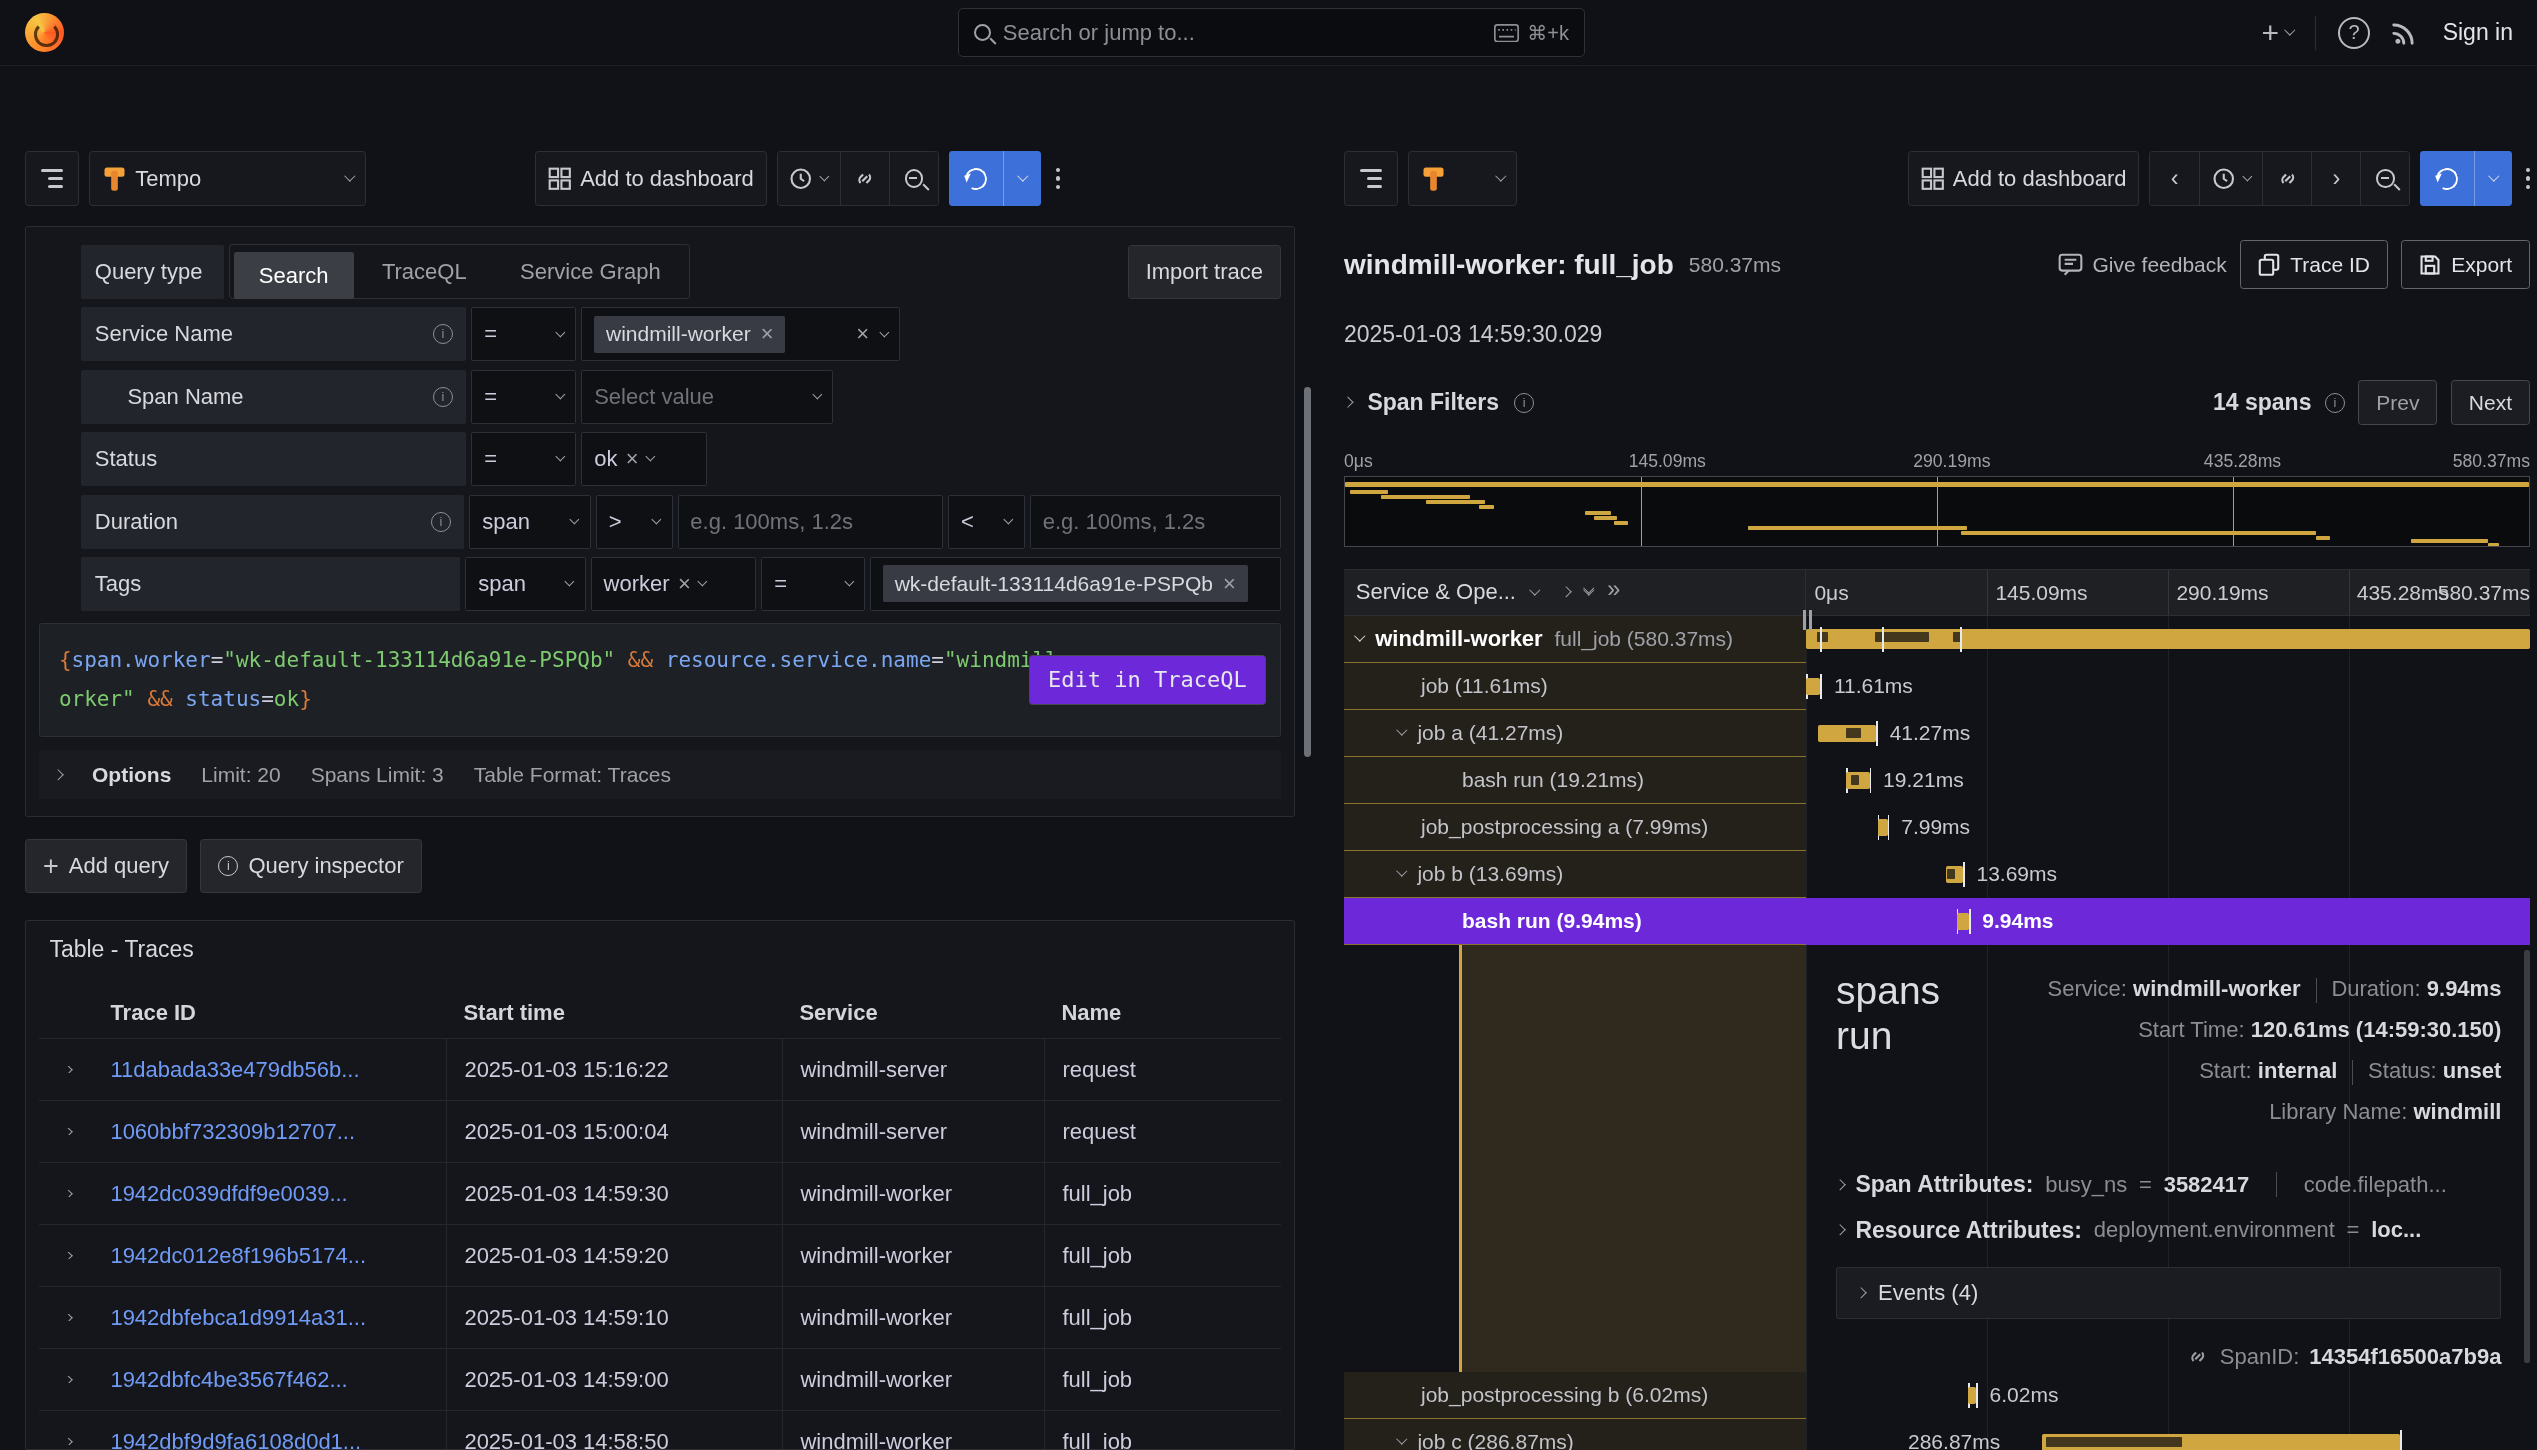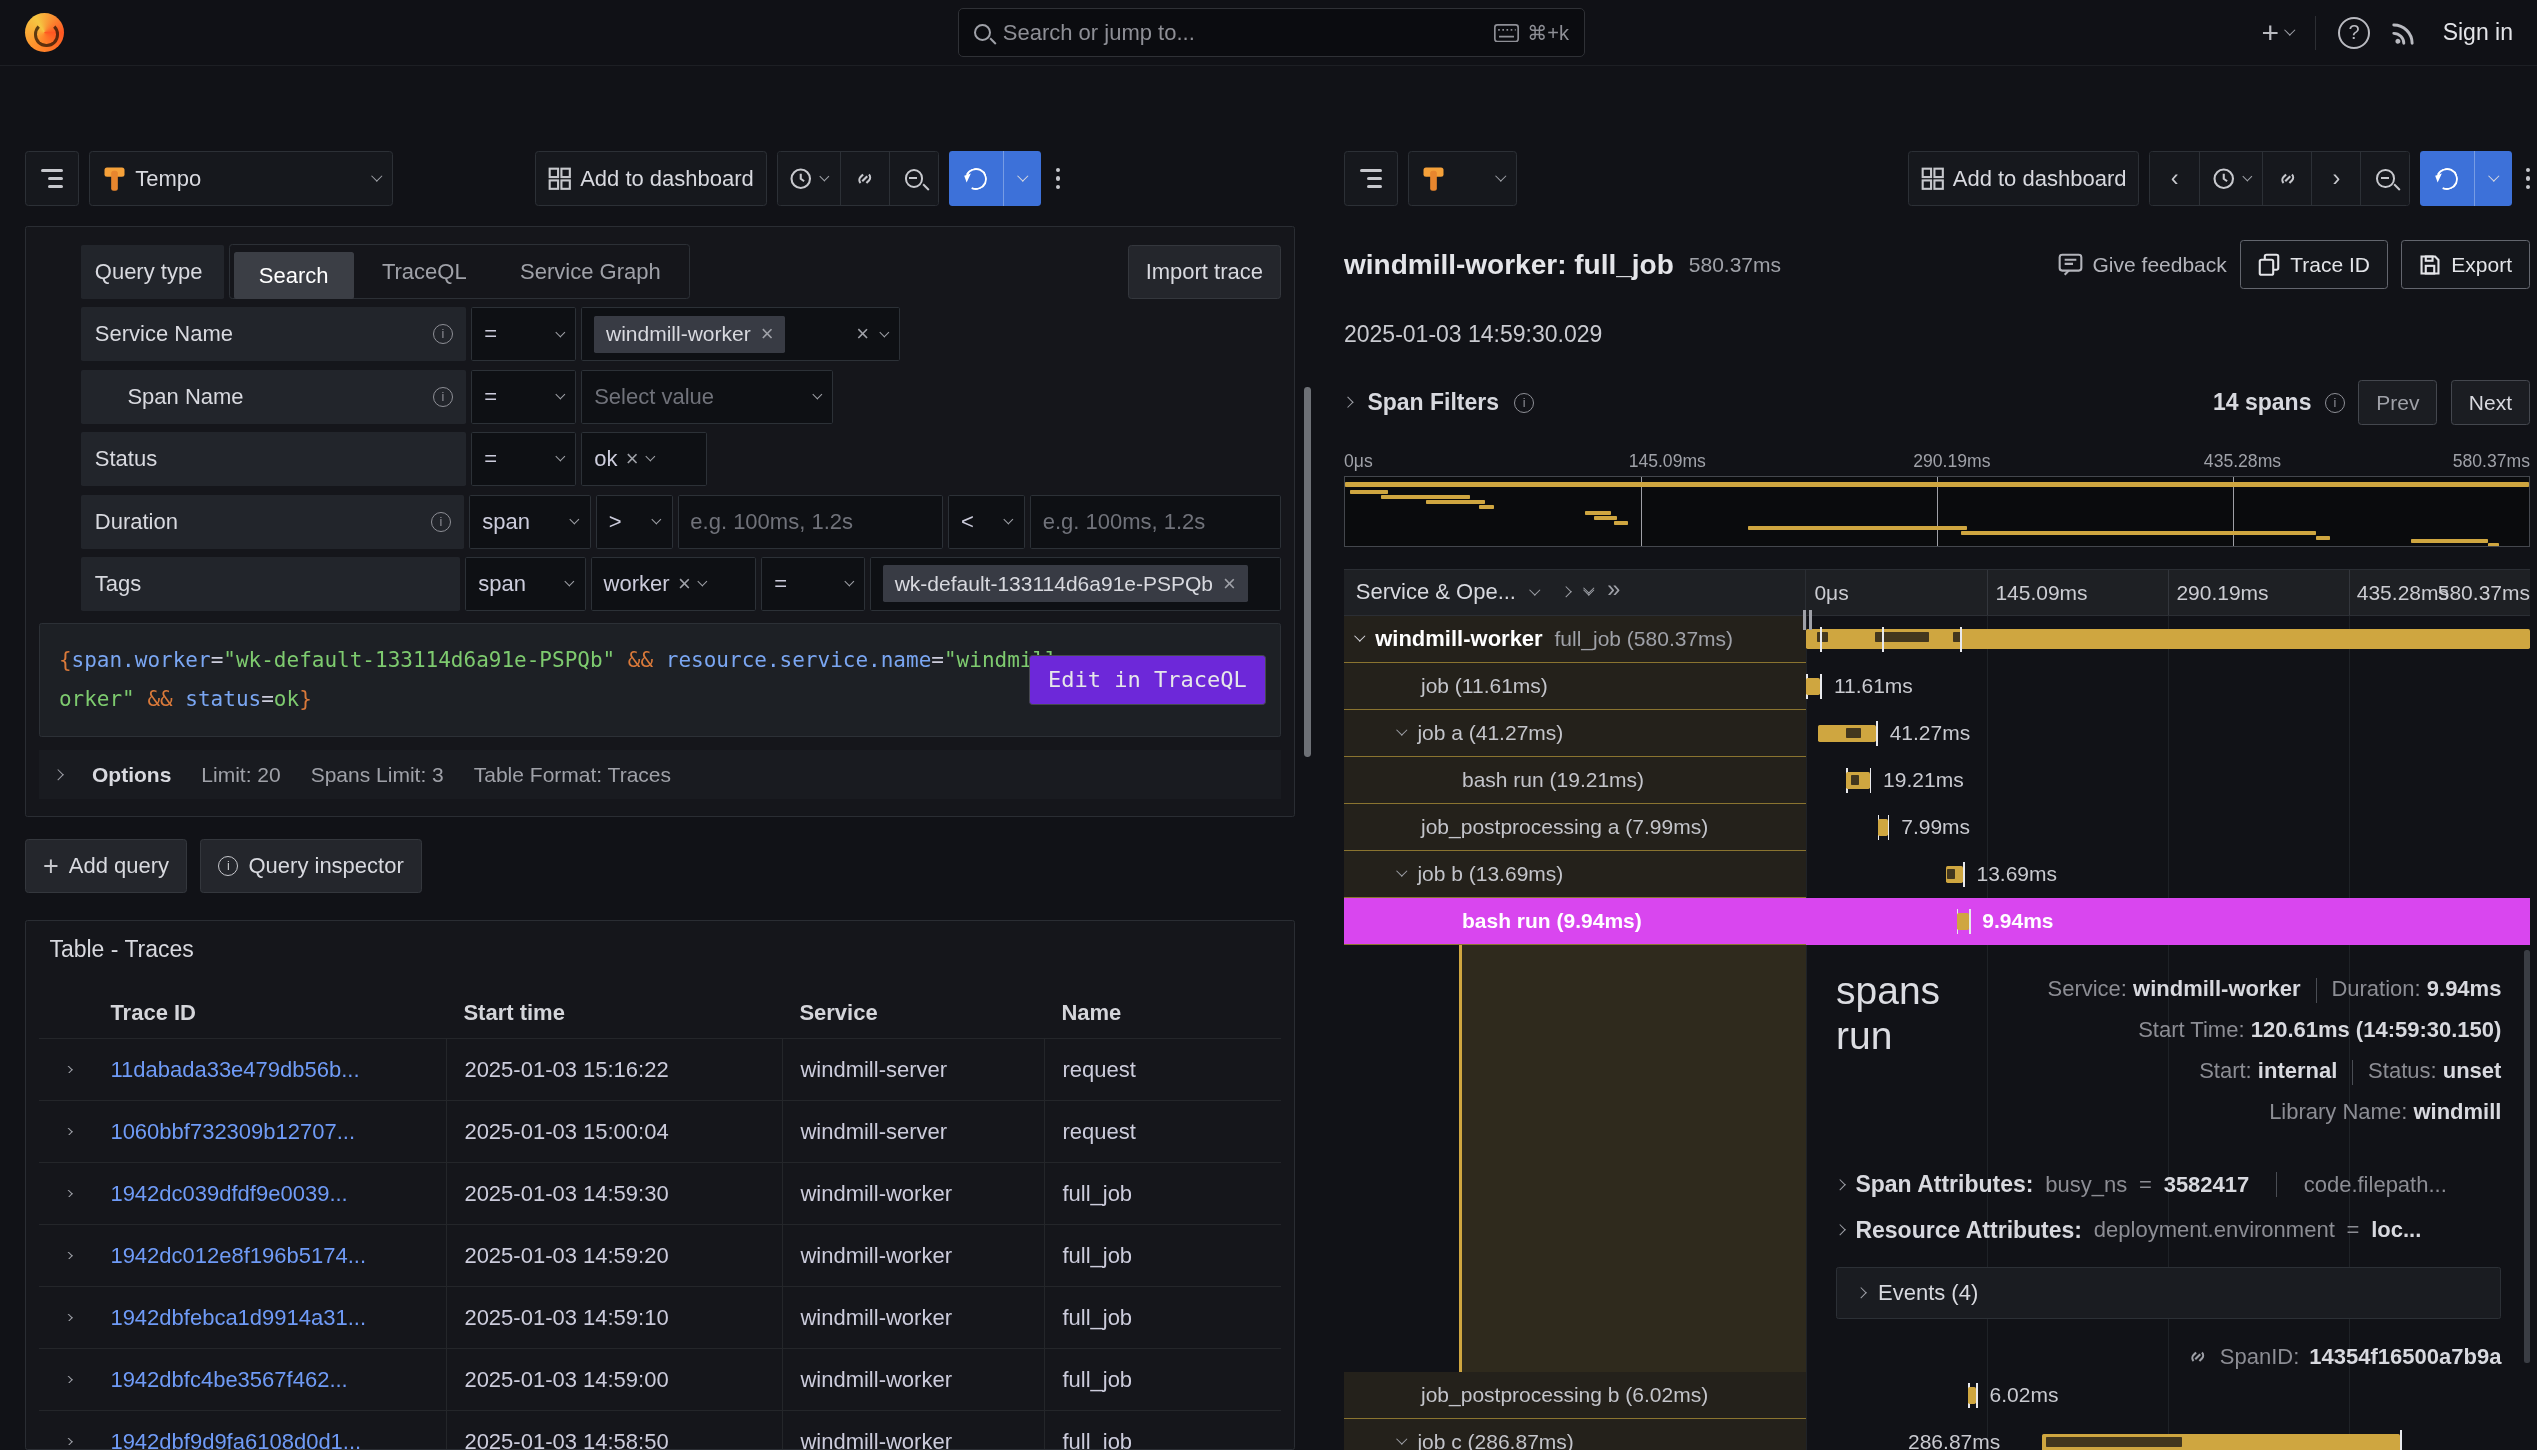--- a/index.html
+++ b/index.html
@@ -129,21 +129,21 @@
   #wf-head .ticks span { position:absolute; top:11px; }
   #wf-head .ticks i { position:absolute; top:0; bottom:0; width:0.8px; background:#33363c; }
   .dblchev { display:inline-flex; flex-direction:column; }
   .dblchev .cv { margin-top:-5.9px; }
   .splitter { position:absolute; right:-6.7px; bottom:-15px; display:flex; gap:3.4px; z-index:5; }
   .splitter i { width:2.5px; height:20px; background:#9fa1a8; }
 
   .wf-row { position:relative; z-index:1; display:flex; height:47px; flex:none; }
   .wf-name { width:462px; flex:none; display:flex; align-items:center; gap:11.8px; background:rgba(207,166,64,0.10); border-bottom:0.8px solid #8a7430; font-size:21px; color:#c3c4ca; white-space:nowrap; overflow:hidden; }
   .wf-time { flex:1; position:relative; }
-  .wf-row.selected .wf-name, .wf-row.selected .wf-time { background:#d946ef; color:#ffffff; font-weight:bold; }
+  .wf-row.selected .wf-name, .wf-row.selected .wf-time { background:#6d28d9; color:#ffffff; font-weight:bold; }
   .bar { position:absolute; top:15px; height:17px; background:#cfa640; border-radius:1.7px; }
   .bar .dk { position:absolute; top:3.4px; height:10px; background:rgba(12,13,17,.72); border-radius:0.8px; }
   .btick { position:absolute; top:11px; width:1.7px; height:25px; background:#e8e9ee; }
   .blab { position:absolute; top:11.8px; font-size:21px; color:#c9cad0; white-space:nowrap; }
   .blab.sel { color:#fff; font-weight:bold; }
   .svc { color:#ffffff; font-weight:bold; font-size:22px; }
   .opn { color:#9fa1a8; font-size:21px; }
 
   
   #detail-row { position:relative; z-index:1; display:flex; height:427px; flex:none; }
@@ -196,21 +196,21 @@
   <section id="left-pane">
 
     <div class="toolbar">
       <span class="tbtn">
           <span class="outline-ico">
             <i></i>
             <i></i>
             <i></i>
           </span>
         </span>
-      <span class="tbtn" style="width:304px;justify-content:flex-end;">
+      <span class="tbtn" style="width:277px;justify-content:flex-end;">
         <svg width="25" height="28.6" viewBox="0 0 30 34">
             <rect x="3" y="4" width="24" height="11" rx="3" fill="#f5a13a"></rect>
             <rect x="11" y="8" width="8" height="24" rx="3" fill="#e8862e"></rect>
           </svg>
         <span>Tempo</span>
         <span class="cv cv-d" style="margin-left:auto;width:7.6px;height:7.6px;"></span>
       </span>
       <div style="flex:1;"></div>
       <div style="display:flex;align-items:center;gap:10px;margin-right:235px;">
         <span class="tbtn">

